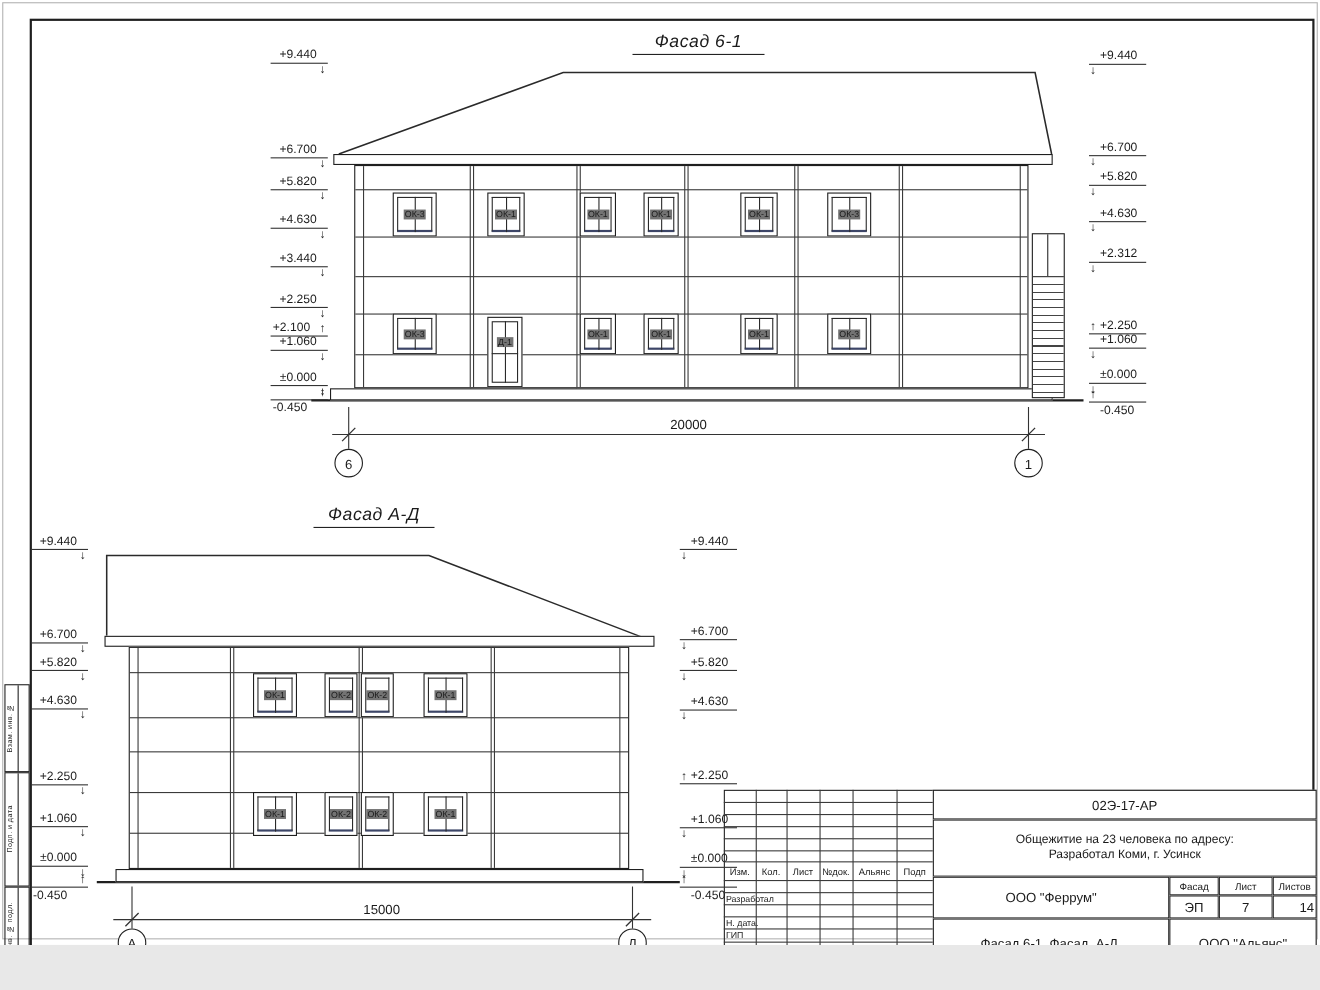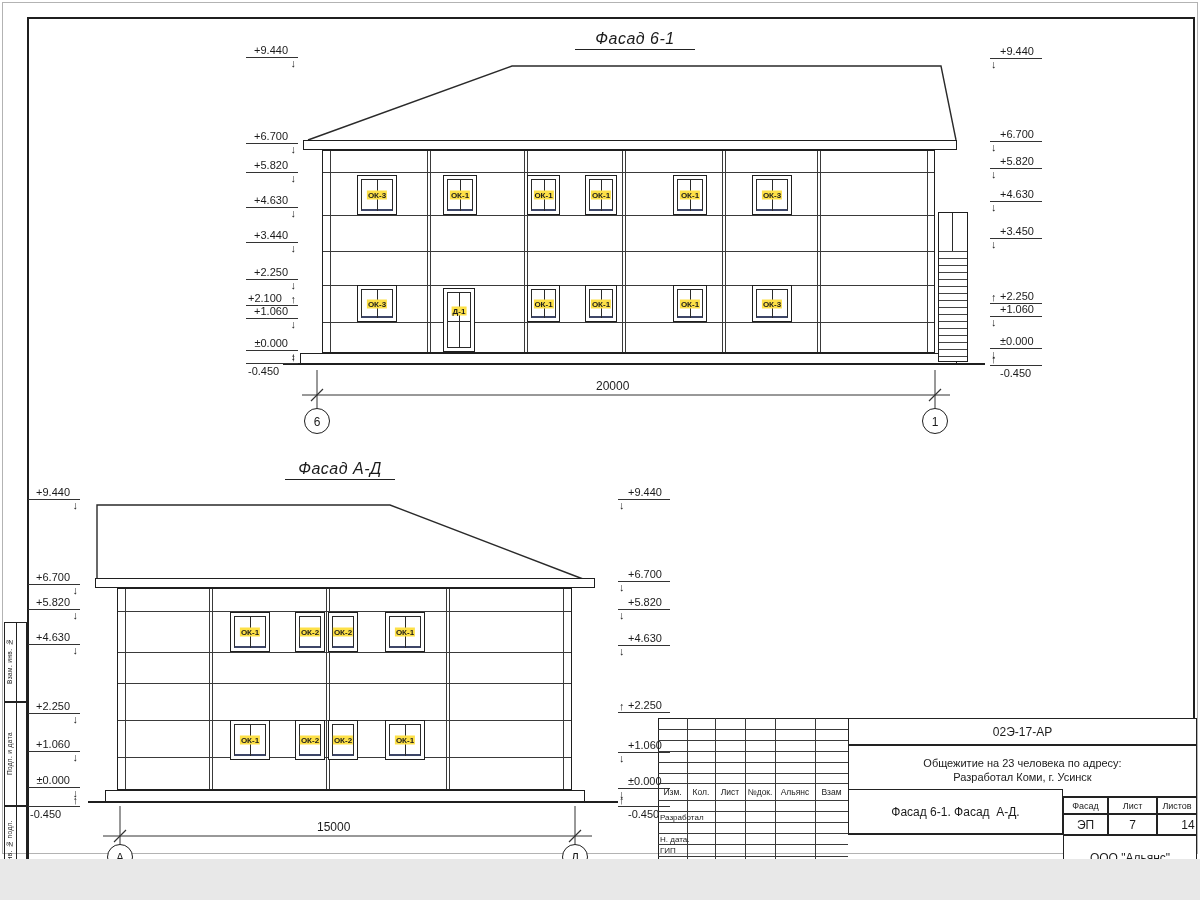--- a/index.html
+++ b/index.html
@@ -2,31 +2,31 @@
 <html><head>
 <meta charset="utf-8">
 <style>
   html,body{margin:0;padding:0;background:#e8e8e8;}
   #sheet{position:relative;width:1200px;height:859px;background:#ffffff;overflow:hidden;
          font-family:"Liberation Sans", sans-serif;color:#1b1b1b;}
   .edge{position:absolute;left:2px;top:2px;right:2px;bottom:5px;border:1px solid #b3b3b3;}
   .frame{position:absolute;left:27px;top:17px;width:1168px;height:861px;border:2px solid #1f1f1f;box-sizing:border-box;}
   .ftitle{position:absolute;font-style:italic;font-size:16px;text-align:center;
           border-bottom:1.3px solid #222;padding-bottom:1px;letter-spacing:.5px;}
-  .dimtxt{position:absolute;font-size:12px;text-align:left;}
+  .dimtxt{position:absolute;font-size:12px;text-align:center;}
   .hline{position:absolute;height:0;border-top:1px solid #3a3a3a;}
   .vline{position:absolute;width:0;border-left:1px solid #3a3a3a;}
   .band{position:absolute;border:1.3px solid #1f1f1f;background:#fff;box-sizing:border-box;}
   .wallbox{position:absolute;border:1.4px solid #1f1f1f;background:#fff;box-sizing:border-box;}
   .win{position:absolute;border:1.5px solid #1f1f1f;background:#fff;box-sizing:border-box;}
   .win .inner{position:absolute;left:3px;top:3px;right:3px;bottom:3px;border:1px solid #2a2a2a;
               border-bottom:2px solid #3d4668;}
   .win .mull{position:absolute;left:50%;top:3px;bottom:3px;width:0;border-left:1px solid #2a2a2a;}
   .winlab{position:absolute;left:50%;top:50%;transform:translate(-50%,-50%);font-size:8px;
-          background:#fde047;padding:0 1px;white-space:nowrap;z-index:3;font-weight:bold;}
+          background:#737373;padding:0 1px;white-space:nowrap;z-index:3;}
   .mark{position:absolute;}
   .mark .shelf{position:absolute;left:0;right:0;height:0;border-top:1px solid #333;}
   .mark .val{position:absolute;left:0;right:0;font-size:11px;white-space:nowrap;}
   .mark .arr{position:absolute;font-size:11px;line-height:11px;color:#222;}
   .axis{position:absolute;width:26px;height:26px;border:1.3px solid #1f1f1f;border-radius:50%;
         background:#fff;text-align:center;line-height:26px;font-size:12px;box-sizing:border-box;}
   .tb-cell{position:absolute;box-sizing:border-box;display:flex;align-items:center;justify-content:center;
            text-align:center;border:1px solid #222;background:#fff;}
   .rot{writing-mode:vertical-rl;transform:rotate(180deg);font-size:6.5px;letter-spacing:.4px;color:#222;white-space:nowrap;}
   svg{position:absolute;left:0;top:0;}
@@ -63,21 +63,21 @@
       <span>Общежитие на 23 человека по адресу:</span>
       <span>Разработал Коми, г. Усинск</span>
     </div>
     <div class="tb-cell" style="left:848px;top:797px;width:215px;height:38px;font-size:12px;">ООО "Феррум"</div>
     <div class="tb-cell" style="left:1063px;top:797px;width:45px;height:17px;font-size:9px;">Фасад</div>
     <div class="tb-cell" style="left:1108px;top:797px;width:49px;height:17px;font-size:9px;">Лист</div>
     <div class="tb-cell" style="left:1157px;top:797px;width:40px;height:17px;font-size:9px;">Листов</div>
     <div class="tb-cell" style="left:1063px;top:814px;width:45px;height:21px;font-size:12px;">ЭП</div>
     <div class="tb-cell" style="left:1108px;top:814px;width:49px;height:21px;font-size:12px;">7</div>
     <div class="tb-cell" style="left:1157px;top:814px;width:40px;height:21px;font-size:12px;padding-left:22px;">14</div>
-    <div class="tb-cell" style="left:848px;top:789px;width:215px;height:45px;font-size:12px;white-space:pre;">Фасад 6-1. Фасад  А-Д.</div>
+    <div class="tb-cell" style="left:848px;top:835px;width:215px;height:45px;font-size:12px;white-space:pre;">Фасад 6-1. Фасад  А-Д.</div>
     <div class="tb-cell" style="left:1063px;top:835px;width:134px;height:45px;font-size:12px;">ООО "Альянс"</div>
   </div>
 <div class="band" style="position: absolute; left: 303px; top: 140px; width: 654px; height: 10px;"></div>
     <div class="wallbox" style="position: absolute; left: 322px; top: 150px; width: 613px; height: 203px;"></div>
     <div class="band" style="position: absolute; left: 300px; top: 353px; width: 657px; height: 11px;"></div>
     <div class="hline" style="position: absolute; left: 323px; top: 172px; width: 611px;"></div>
     <div class="hline" style="position: absolute; left: 323px; top: 215px; width: 611px;"></div>
     <div class="hline" style="position: absolute; left: 323px; top: 251px; width: 611px;"></div>
     <div class="hline" style="position: absolute; left: 323px; top: 285px; width: 611px;"></div>
     <div class="hline" style="position: absolute; left: 323px; top: 322px; width: 611px;"></div>
@@ -225,21 +225,21 @@
       <div class="val" style="top: 1px; text-align: left; padding-left: 10px;">+5.820</div>
       <div class="arr" style="top: 15px; left: 1px;">↓</div>
     </div>
     <div class="mark" style="position: absolute; left: 990px; top: 187px; width: 52px; height: 30px;">
       <div class="shelf" style="top: 14px;"></div>
       <div class="val" style="top: 1px; text-align: left; padding-left: 10px;">+4.630</div>
       <div class="arr" style="top: 15px; left: 1px;">↓</div>
     </div>
     <div class="mark" style="position: absolute; left: 990px; top: 224px; width: 52px; height: 30px;">
       <div class="shelf" style="top: 14px;"></div>
-      <div class="val" style="top: 1px; text-align: left; padding-left: 10px;">+3.450</div>
+      <div class="val" style="top: 1px; text-align: left; padding-left: 10px;">+2.312</div>
       <div class="arr" style="top: 15px; left: 1px;">↓</div>
     </div>
     <div class="mark" style="position: absolute; left: 990px; top: 289px; width: 52px; height: 30px;">
       <div class="shelf" style="top: 14px;"></div>
       <div class="val" style="top: 1px; text-align: left; padding-left: 10px;">+2.250</div>
       <div class="arr" style="top: 3px; left: 1px;">↑</div>
     </div>
     <div class="mark" style="position: absolute; left: 990px; top: 302px; width: 52px; height: 30px;">
       <div class="shelf" style="top: 14px;"></div>
       <div class="val" style="top: 1px; text-align: left; padding-left: 10px;">+1.060</div>
@@ -419,17 +419,17 @@
     <div class="hline" style="position: absolute; left: 658px; top: 822px; width: 190px;"></div>
     <div class="hline" style="position: absolute; left: 658px; top: 833px; width: 190px;"></div>
     <div class="hline" style="position: absolute; left: 658px; top: 844px; width: 190px;"></div>
     <div class="hline" style="position: absolute; left: 658px; top: 856px; width: 190px;"></div>
     <div class="hline" style="position: absolute; left: 658px; top: 868px; width: 190px;"></div>
     <div style="position: absolute; left: 658px; top: 784px; width: 29px; height: 15px; font-size: 8.5px; display: flex; align-items: center; justify-content: center;">Изм.</div>
     <div style="position: absolute; left: 687px; top: 784px; width: 28px; height: 15px; font-size: 8.5px; display: flex; align-items: center; justify-content: center;">Кол.</div>
     <div style="position: absolute; left: 715px; top: 784px; width: 30px; height: 15px; font-size: 8.5px; display: flex; align-items: center; justify-content: center;">Лист</div>
     <div style="position: absolute; left: 745px; top: 784px; width: 30px; height: 15px; font-size: 8.5px; display: flex; align-items: center; justify-content: center;">№док.</div>
     <div style="position: absolute; left: 775px; top: 784px; width: 40px; height: 15px; font-size: 8.5px; display: flex; align-items: center; justify-content: center;">Альянс</div>
-    <div style="position: absolute; left: 815px; top: 784px; width: 33px; height: 15px; font-size: 8.5px; display: flex; align-items: center; justify-content: center;">Взам</div>
+    <div style="position: absolute; left: 815px; top: 784px; width: 33px; height: 15px; font-size: 8.5px; display: flex; align-items: center; justify-content: center;">Подп</div>
     <div style="position: absolute; left: 660px; top: 811px; width: 55px; height: 12px; font-size: 8px; display: flex; align-items: center;">Разработал</div>
     <div style="position: absolute; left: 660px; top: 833px; width: 55px; height: 12px; font-size: 8px; display: flex; align-items: center;">Н. дата.</div>
     <div style="position: absolute; left: 660px; top: 844px; width: 55px; height: 12px; font-size: 8px; display: flex; align-items: center;">ГИП</div>
   </div>
 
 </body></html>

